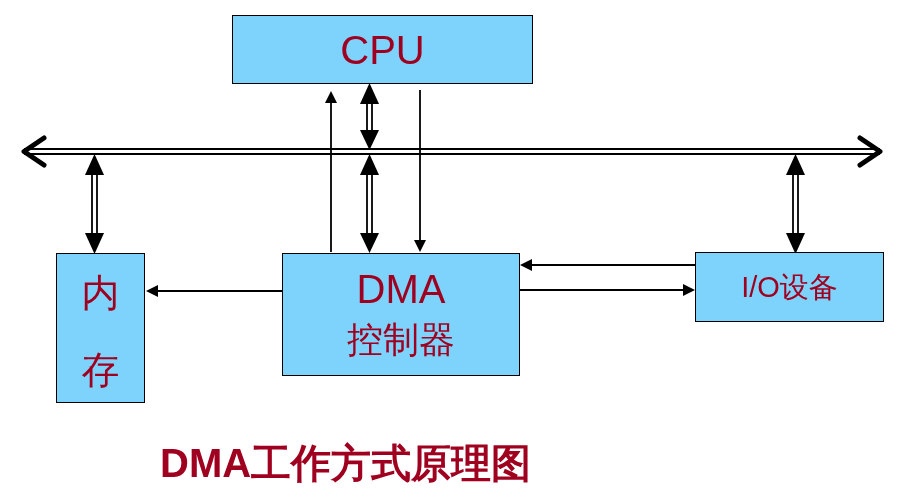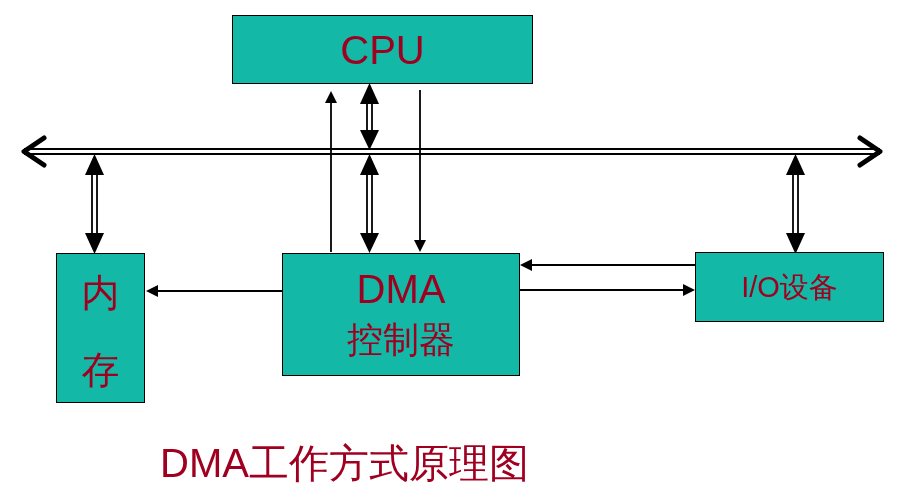--- a/index.html
+++ b/index.html
@@ -1,17 +1,17 @@
 <!DOCTYPE html>
 <html><head>
 <meta charset="utf-8">
 <style>
   html, body { margin: 0; padding: 0; background: #ffffff; }
   body { width: 907px; height: 498px; position: relative; overflow: hidden; font-family: "Liberation Sans", "DejaVu Sans", sans-serif; }
-  .box { position: absolute; border: 1.5px solid #000; box-sizing: border-box; background: #14b8a6; }
+  .box { position: absolute; border: 1.5px solid #000; box-sizing: border-box; background: #7dd3fc; }
   .lbl { position: absolute; color: #a00020; text-align: center; white-space: nowrap; }
   svg#wires { position: absolute; left: 0; top: 0; }
 </style>
 </head>
 <body>
 
 <svg id="wires" width="907" height="498" viewBox="0 0 907 498">
   <defs>
     <marker id="ah" markerWidth="10" markerHeight="10" refX="9" refY="5" orient="auto" markerUnits="userSpaceOnUse">
       <path d="M0,1 L10,5 L0,9 Z" fill="#000"></path>
@@ -93,13 +93,13 @@
 
 <div class="box" style="left:282px; top:253px; width:238px; height:123px;">
   <div class="lbl" style="left:0; right:0; top:13px; font-size:40px; line-height:44px;">DMA</div>
   <div class="lbl" style="left:0; right:0; top:65px; font-size:36px; line-height:42px; font-family: 'DejaVu Serif', serif;">控制器</div>
 </div>
 
 <div class="box" style="left:695px; top:252px; width:189px; height:70px;">
   <div class="lbl" style="left:0; right:0; top:12px; font-size:29px; line-height:44px;">I/O设备</div>
 </div>
 
-<div class="lbl" style="left:160px; top:440px; font-size:40px; line-height:46px;">DMA工作方式原理图</div>
+<div class="lbl" style="left:160px; top:440px; font-size:40px; line-height:46px;font-weight:bold;">DMA工作方式原理图</div>
 
 </body></html>

